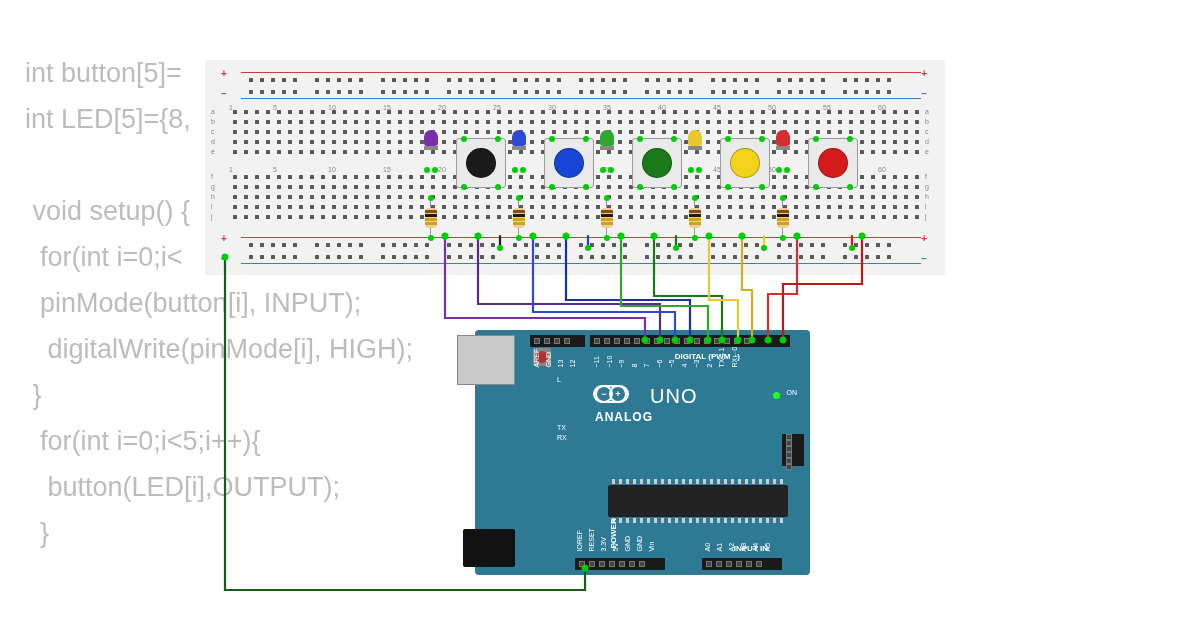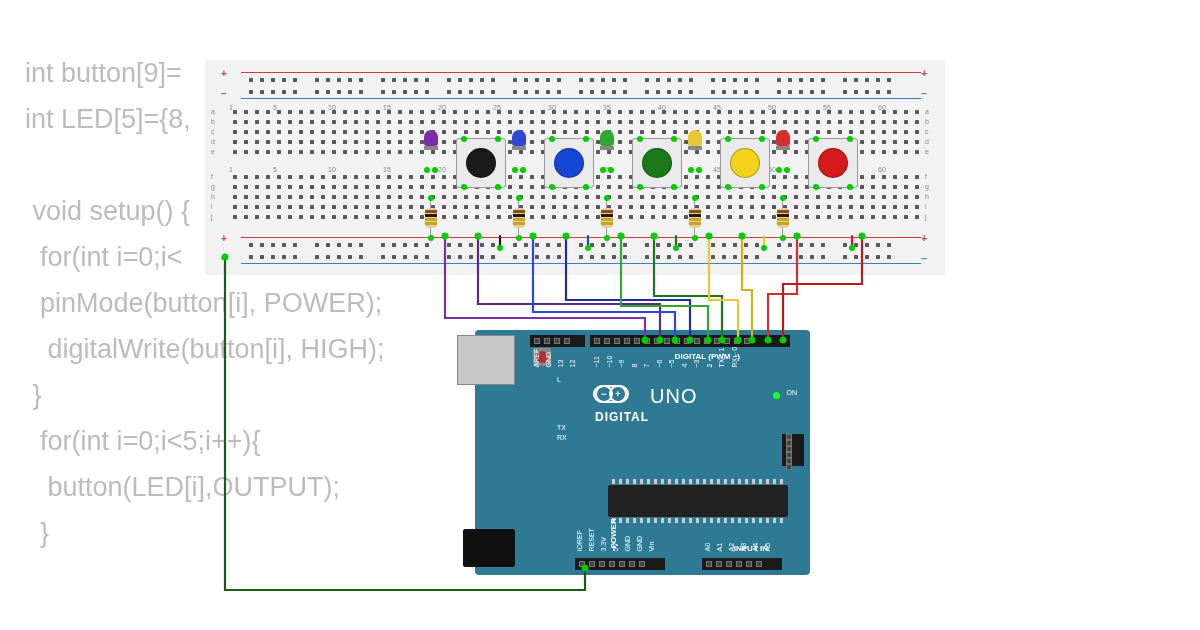--- a/index.html
+++ b/index.html
@@ -306,27 +306,27 @@
     stroke-width: 2.2;
     stroke-linecap: round;
   }
   .wire-end {
     fill: #0c0;
   }
 </style>
 </head>
 <body>
 
-<div class="code-bg"><span>int button[9]=</span>
+<div class="code-bg"><span>int button[5]=</span>
 <span>int LED[5]={8,</span>
 <span></span>
 <span> void setup() {</span>
 <span>  for(int i=0;i&lt;</span>
-<span>  pinMode(button[i], POWER);</span>
-<span>   digitalWrite(button[i], HIGH);</span>
+<span>  pinMode(button[i], INPUT);</span>
+<span>   digitalWrite(pinMode[i], HIGH);</span>
 <span> }</span>
 <span>  for(int i=0;i&lt;5;i++){</span>
 <span>   button(LED[i],OUTPUT);</span>
 <span>  }</span></div>
 
 <div class="breadboard">
   <div class="bb-rail rail-top">
     <span class="rail-sign sign-plus" style="left:2px; top:-2px;">+</span>
     <span class="rail-sign sign-minus" style="left:2px; top:18px;">−</span>
     <span class="rail-sign sign-plus" style="right:2px; top:-2px;">+</span>
@@ -1342,21 +1342,21 @@
   <div class="section-label" style="bottom:22px; left:138px; transform:rotate(-90deg); transform-origin:left;">POWER</div>
   <div class="section-label" style="bottom:22px; right:42px;">INPUT IN</div>
 
   <div class="logo">
     <span class="infin">
         <span class="c1">−</span>
         <span class="c2">+</span>
       </span>
   </div>
   <div class="uno-text">UNO</div>
-  <div class="arduino-text">DIGITAL</div>
+  <div class="arduino-text">ANALOG</div>
   <div class="on-led"></div>
   <div class="on-label">ON</div>
 
   <div class="led-indicator" style="top:46px;">L</div>
   <div class="led-indicator" style="top:94px;">TX</div>
   <div class="led-indicator" style="top:104px;">RX</div>
 
   <div id="digital-pin-labels">
       <div class="pin-label" style="position: absolute; top: 34px; left: 61px;">AREF</div>
       <div class="pin-label" style="position: absolute; top: 34px; left: 73px;">GND</div>

